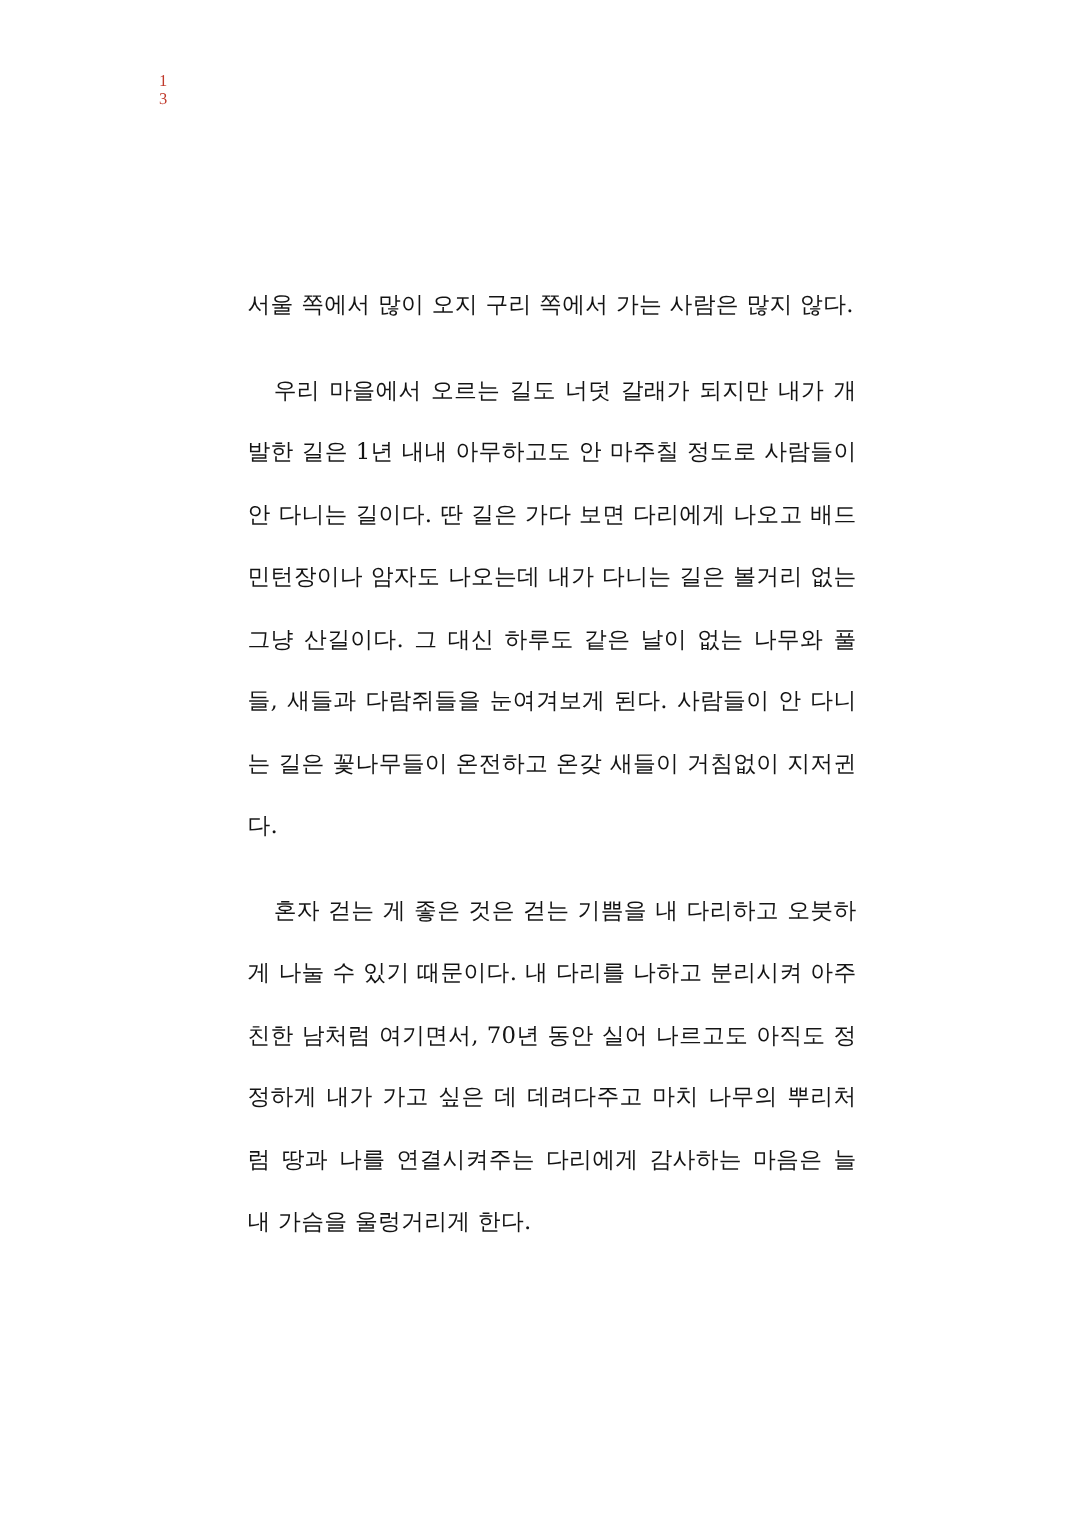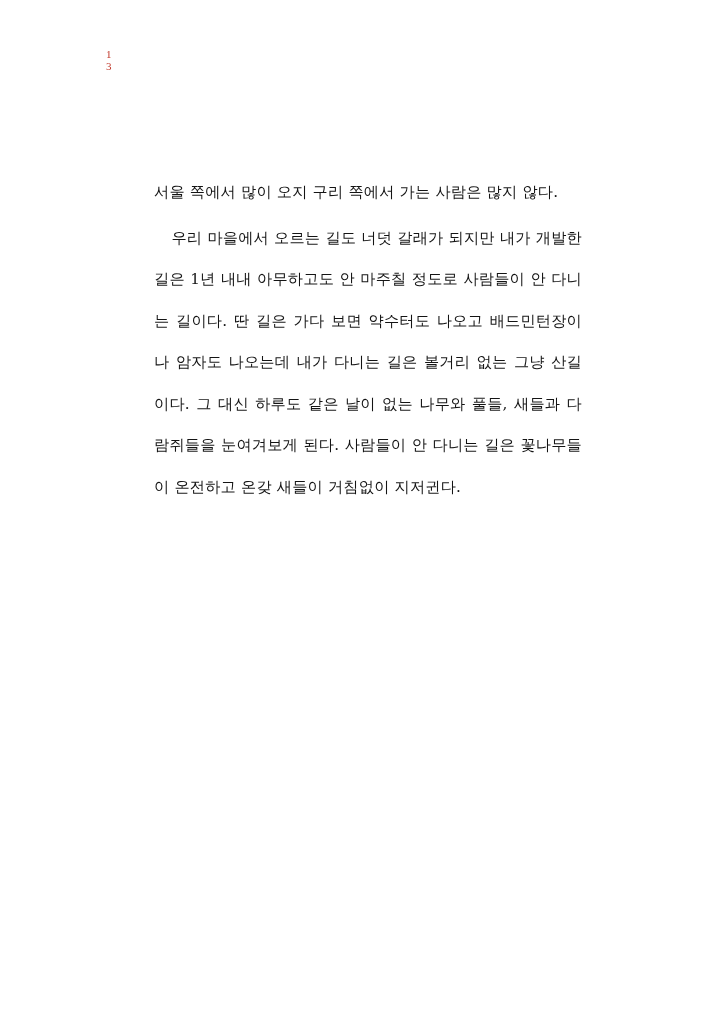--- a/index.html
+++ b/index.html
@@ -43,37 +43,38 @@
     font-family: "DejaVu Serif", serif;
     font-size: 15.2px;
     line-height: 41.5px;
     color: #141414;
     text-align: justify;
     text-justify: inter-character;
     letter-spacing: 0.2px;
     word-break: break-all;
   }
   .body-text p {
-    margin: 4px;
+    margin: 15px;
     padding: 0;
     text-align: justify;
     text-align-last: left;
   }
   .body-text p.indented {
     text-indent: 1.15em;
   }
 </style>
 </head>
 <body>
 
 <div class="page">
 
   <div class="page-number">
     <span>1</span>
     <span>3</span>
   </div>
 
   <div class="body-text">
     <p>서울 쪽에서 많이 오지 구리 쪽에서 가는 사람은 많지 않다.</p>
-    <p class="indented">우리 마을에서 오르는 길도 너덧 갈래가 되지만 내가 개발한 길은 1년 내내 아무하고도 안 마주칠 정도로 사람들이 안 다니는 길이다. 딴 길은 가다 보면 약수터도 나오고 배드민턴장이나 암자도 나오는데 내가 다니는 길은 볼거리 없는 그냥 산길이다. 그 대신 하루도 같은 날이 없는 나무와 풀들, 새들과 다람쥐들을 눈여겨보게 된다. 사람들이 안 다니는 길은 꽃나무들이 온전하고 온갖 새들이 거침없이 지저귄다.</p>
+    <p class="indented">우리 마을에서 오르는 길도 너덧 갈래가 되지만 내가 개발한 길은 1년 내내 아무하고도 안 마주칠 정도로 사람들이 안 다니는 길이다. 딴 길은 가다 보면 다리에게 나오고 배드민턴장이나 암자도 나오는데 내가 다니는 길은 볼거리 없는 그냥 산길이다. 그 대신 하루도 같은 날이 없는 나무와 풀들, 새들과 다람쥐들을 눈여겨보게 된다. 사람들이 안 다니는 길은 꽃나무들이 온전하고 온갖 새들이 거침없이 지저귄다.</p>
+    <p class="indented">혼자 걷는 게 좋은 것은 걷는 기쁨을 내 다리하고 오붓하게 나눌 수 있기 때문이다. 내 다리를 나하고 분리시켜 아주 친한 남처럼 여기면서, 70년 동안 실어 나르고도 아직도 정정하게 내가 가고 싶은 데 데려다주고 마치 나무의 뿌리처럼 땅과 나를 연결시켜주는 다리에게 감사하는 마음은 늘 내 가슴을 울렁거리게 한다.</p>
   </div>
 
 </div>
 
 </body></html>

